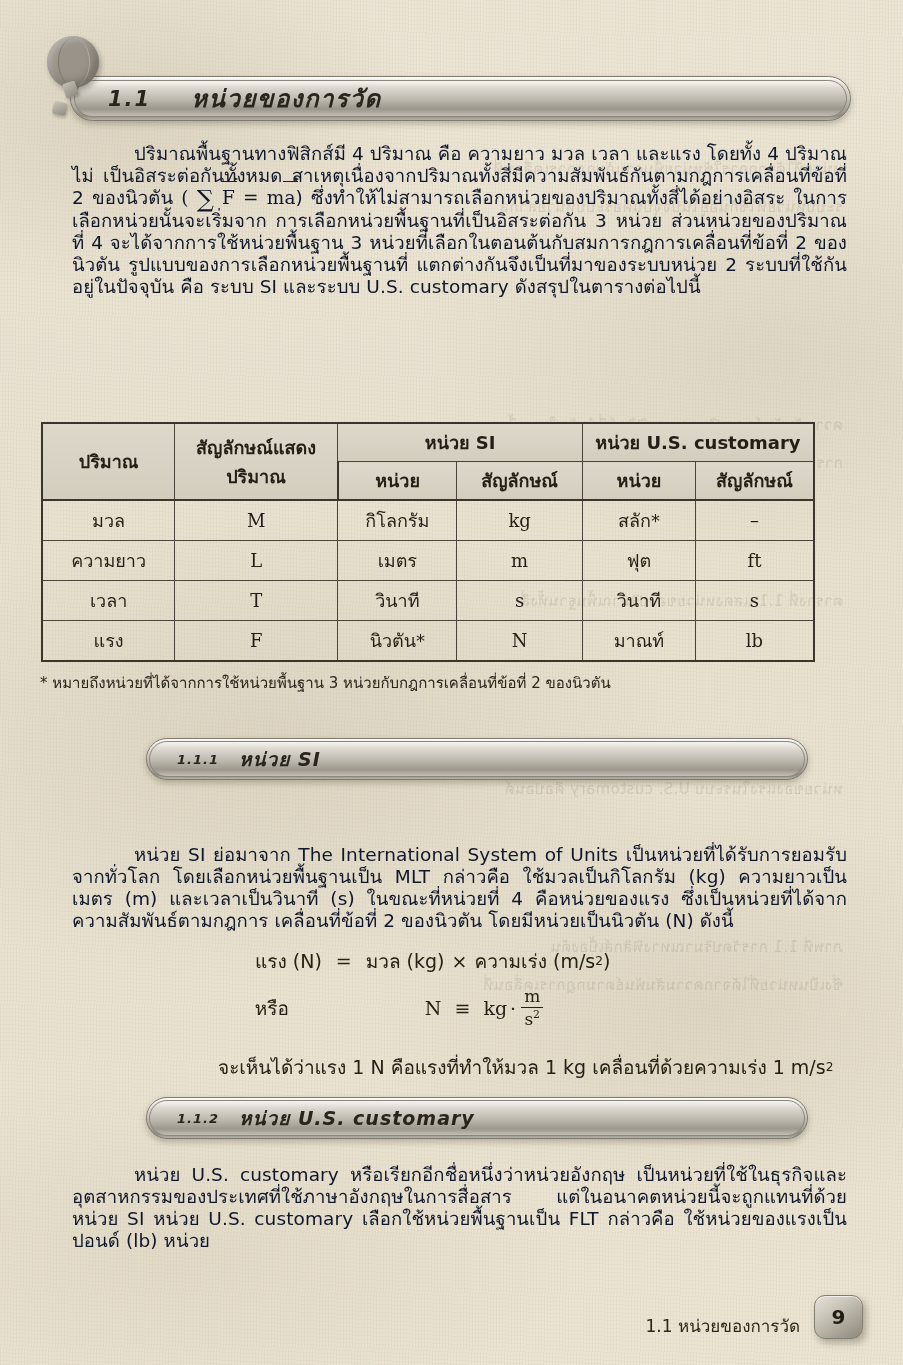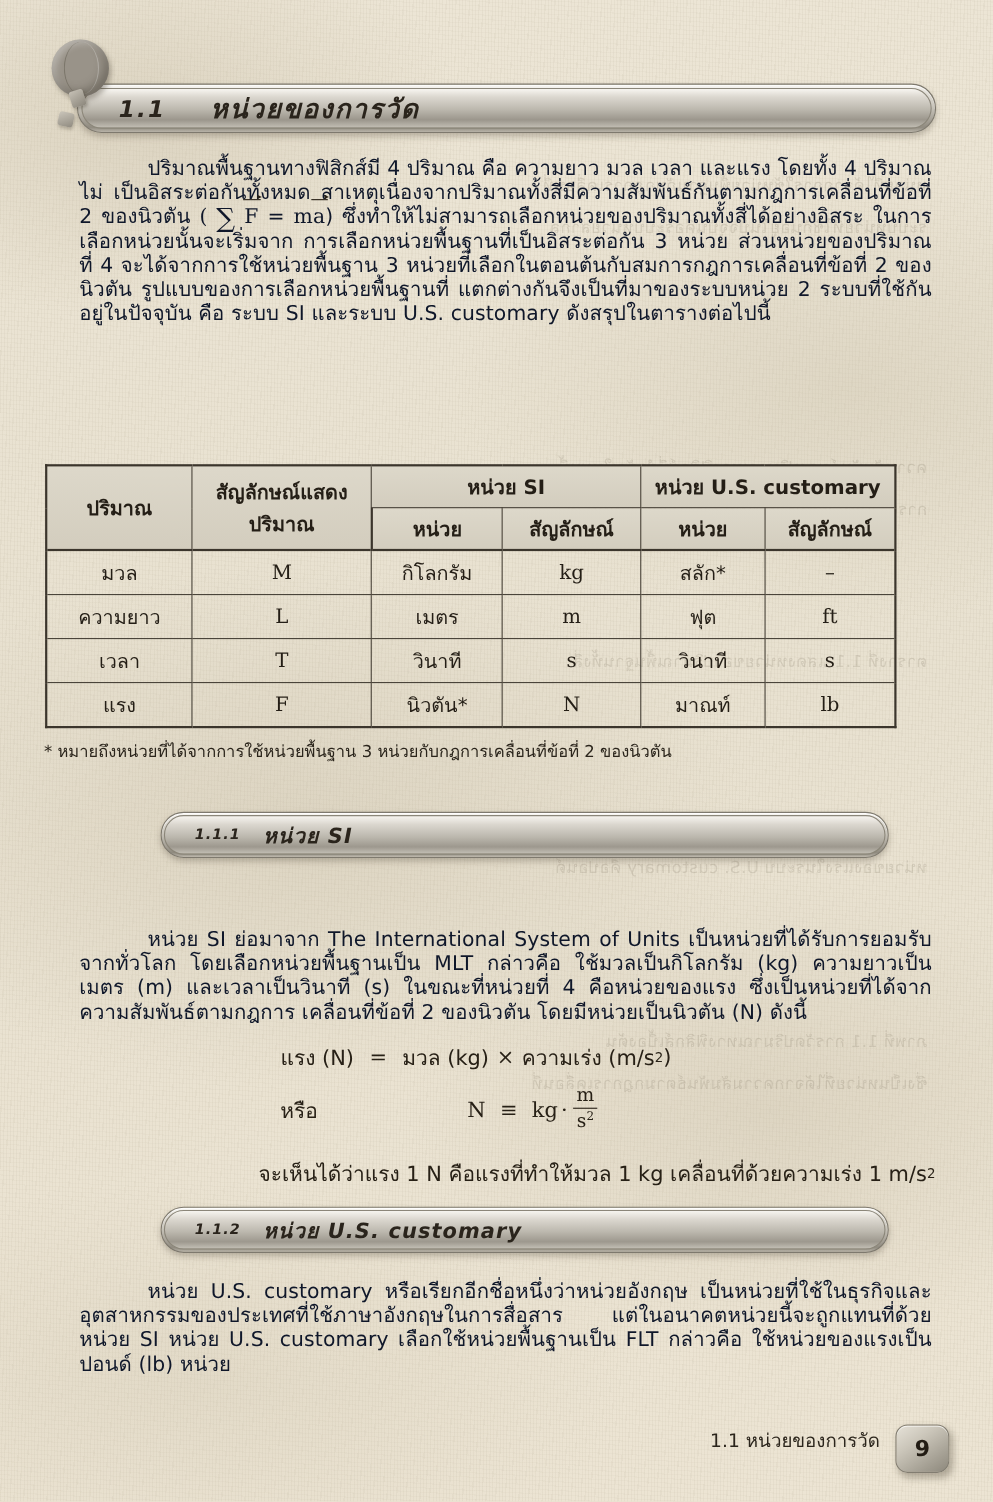--- a/index.html
+++ b/index.html
@@ -149,42 +149,42 @@
   #units-table th:last-child,#units-table td:last-child{border-right:2.5px solid #3b352c;}
 
   
   .equation{
     position:absolute;z-index:3;
     font-size:19px;color:#272016;
     display:flex;align-items:center;justify-content:center;
   }
   #equation-force{ left:255px; top:946px; }
   #equation-newton{ left:140px; top:988px; width:520px; }
-  #equation-note{ left:218px; top:1052px;margin-left:17px; }
+  #equation-note{ left:218px; top:1052px; }
   .eq-serif{font-family:"DejaVu Serif","Liberation Serif",serif;}
   .frac{display:inline-flex;flex-direction:column;align-items:center;
         vertical-align:middle;margin:0 2px;line-height:1.05;}
   .frac .top{font-size:17px;padding:0 3px;}
   .frac .bar{width:100%;height:1.4px;background:#272016;margin:1px 0;}
   .frac .bot{font-size:17px;padding:0 3px;}
   sup{font-size:.64em;}
   .vec{position:relative;display:inline-block;}
   .vec::after{
     content:"";position:absolute;left:-1px;right:-2px;top:-.34em;height:1.2px;background:#272016;
   }
   .vec::before{
     content:"";position:absolute;right:-3px;top:-.52em;
     border-top:2.6px solid transparent;border-bottom:2.6px solid transparent;
     border-left:4px solid #272016;
   }
 
   
   #page-footer{
     position:absolute;right:40px;bottom:26px;z-index:3;
-    display:flex;align-items:flex-start;gap:14px;
+    display:flex;align-items:flex-end;gap:14px;
   }
   #footer-title{font-size:17px;color:#2b251c;}
   #page-number-badge{
     width:47px;height:42px;border-radius:11px;
     background:linear-gradient(145deg,#e6e2d8 0%,#cbc6ba 35%,#a7a296 72%,#8d887c 100%);
     border:1px solid #827d71;
     display:flex;align-items:center;justify-content:center;
     font-size:20px;font-weight:700;color:#221c14;
     box-shadow:3px 4px 7px rgba(88,80,64,.40), inset 0 1px 0 rgba(255,255,255,.65);
   }

